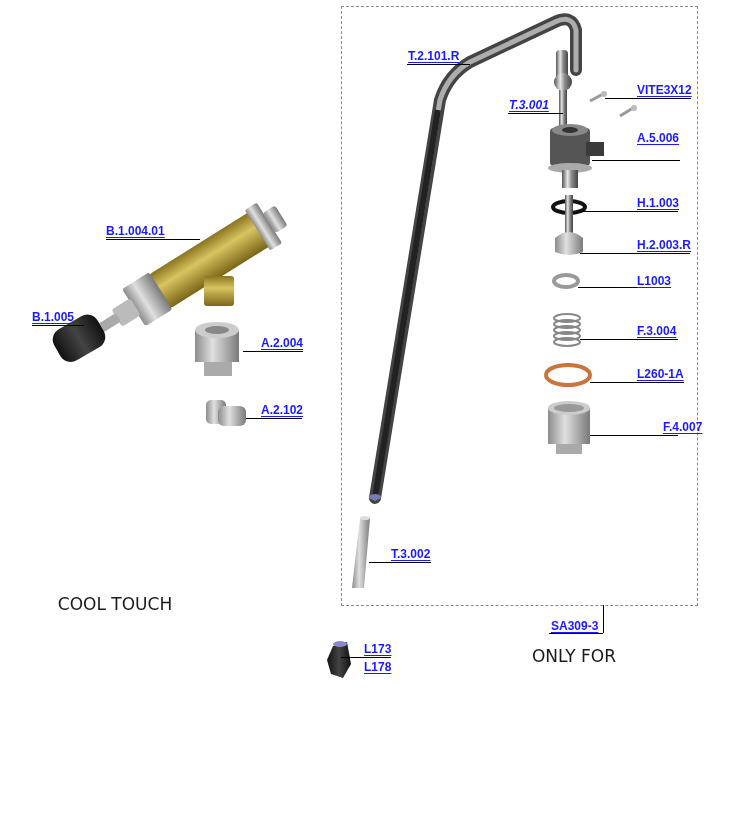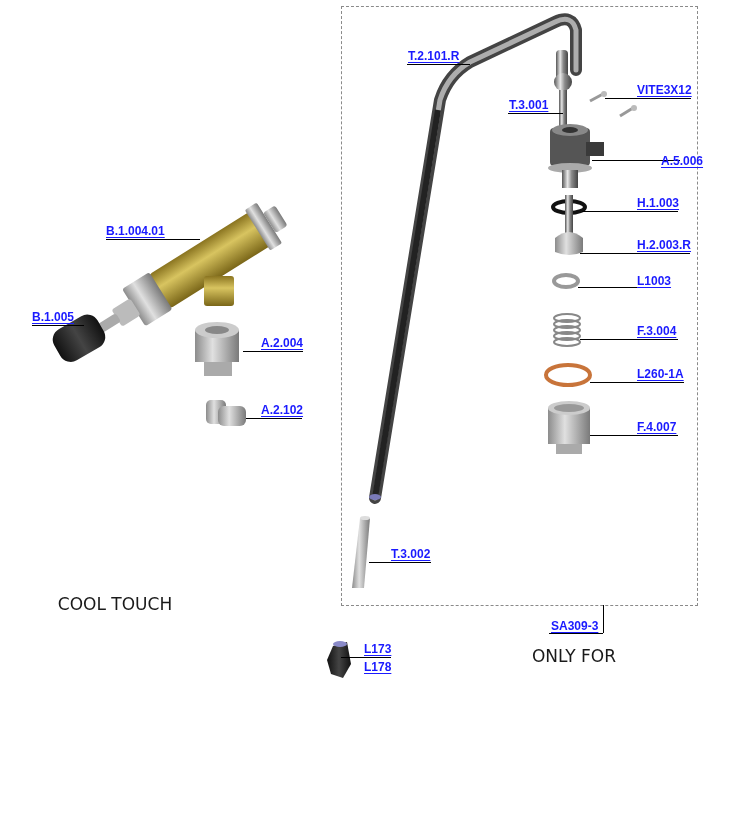--- a/index.html
+++ b/index.html
@@ -163,29 +163,29 @@
   <div class="leader" style="left:369px; top:562px; width:62px;"></div>
   <div class="leader" style="left:106px; top:239px; width:94px;"></div>
   <div class="leader" style="left:32px; top:325px; width:52px;"></div>
   <div class="leader" style="left:243px; top:351px; width:60px;"></div>
   <div class="leader" style="left:246px; top:418px; width:56px;"></div>
   <div class="leader" style="left:341px; top:657px; width:50px;"></div>
   <div class="leader" style="left:549px; top:633px; width:54px;"></div>
   <div class="vleader" style="left:603px; top:605px; height:28px;"></div>
 
   <span class="label" style="left:408px; top:50px;">T.2.101.R</span>
-  <span class="label" style="left:509px; top:99px;">T.3.001</span>
+  <span class="label" style="left:509px; top:99px;font-style:italic;">T.3.001</span>
   <span class="label" style="left:637px; top:84px;">VITE3X12</span>
-  <span class="label" style="left:637px; top:155px;margin-left:24px;">A.5.006</span>
+  <span class="label" style="left:637px; top:132px;">A.5.006</span>
   <span class="label" style="left:637px; top:197px;">H.1.003</span>
   <span class="label" style="left:637px; top:239px;">H.2.003.R</span>
   <span class="label" style="left:637px; top:267px;margin-top:8px;">L1003</span>
   <span class="label" style="left:637px; top:325px;">F.3.004</span>
   <span class="label" style="left:637px; top:368px;">L260-1A</span>
-  <span class="label" style="left:637px; top:421px;">F.4.007</span>
+  <span class="label" style="left:663px; top:421px;">F.4.007</span>
   <span class="label" style="left:391px; top:548px;">T.3.002</span>
   <span class="label" style="left:106px; top:225px;">B.1.004.01</span>
   <span class="label" style="left:32px; top:311px;">B.1.005</span>
   <span class="label" style="left:261px; top:337px;">A.2.004</span>
   <span class="label" style="left:261px; top:404px;">A.2.102</span>
   <span class="label" style="left:364px; top:643px;">L173</span>
   <span class="label" style="left:364px; top:661px;">L178</span>
   <span class="label" style="left:551px; top:620px;">SA309-3</span>
 
   <div class="note" style="left:40px; top:594px; width:150px;">

